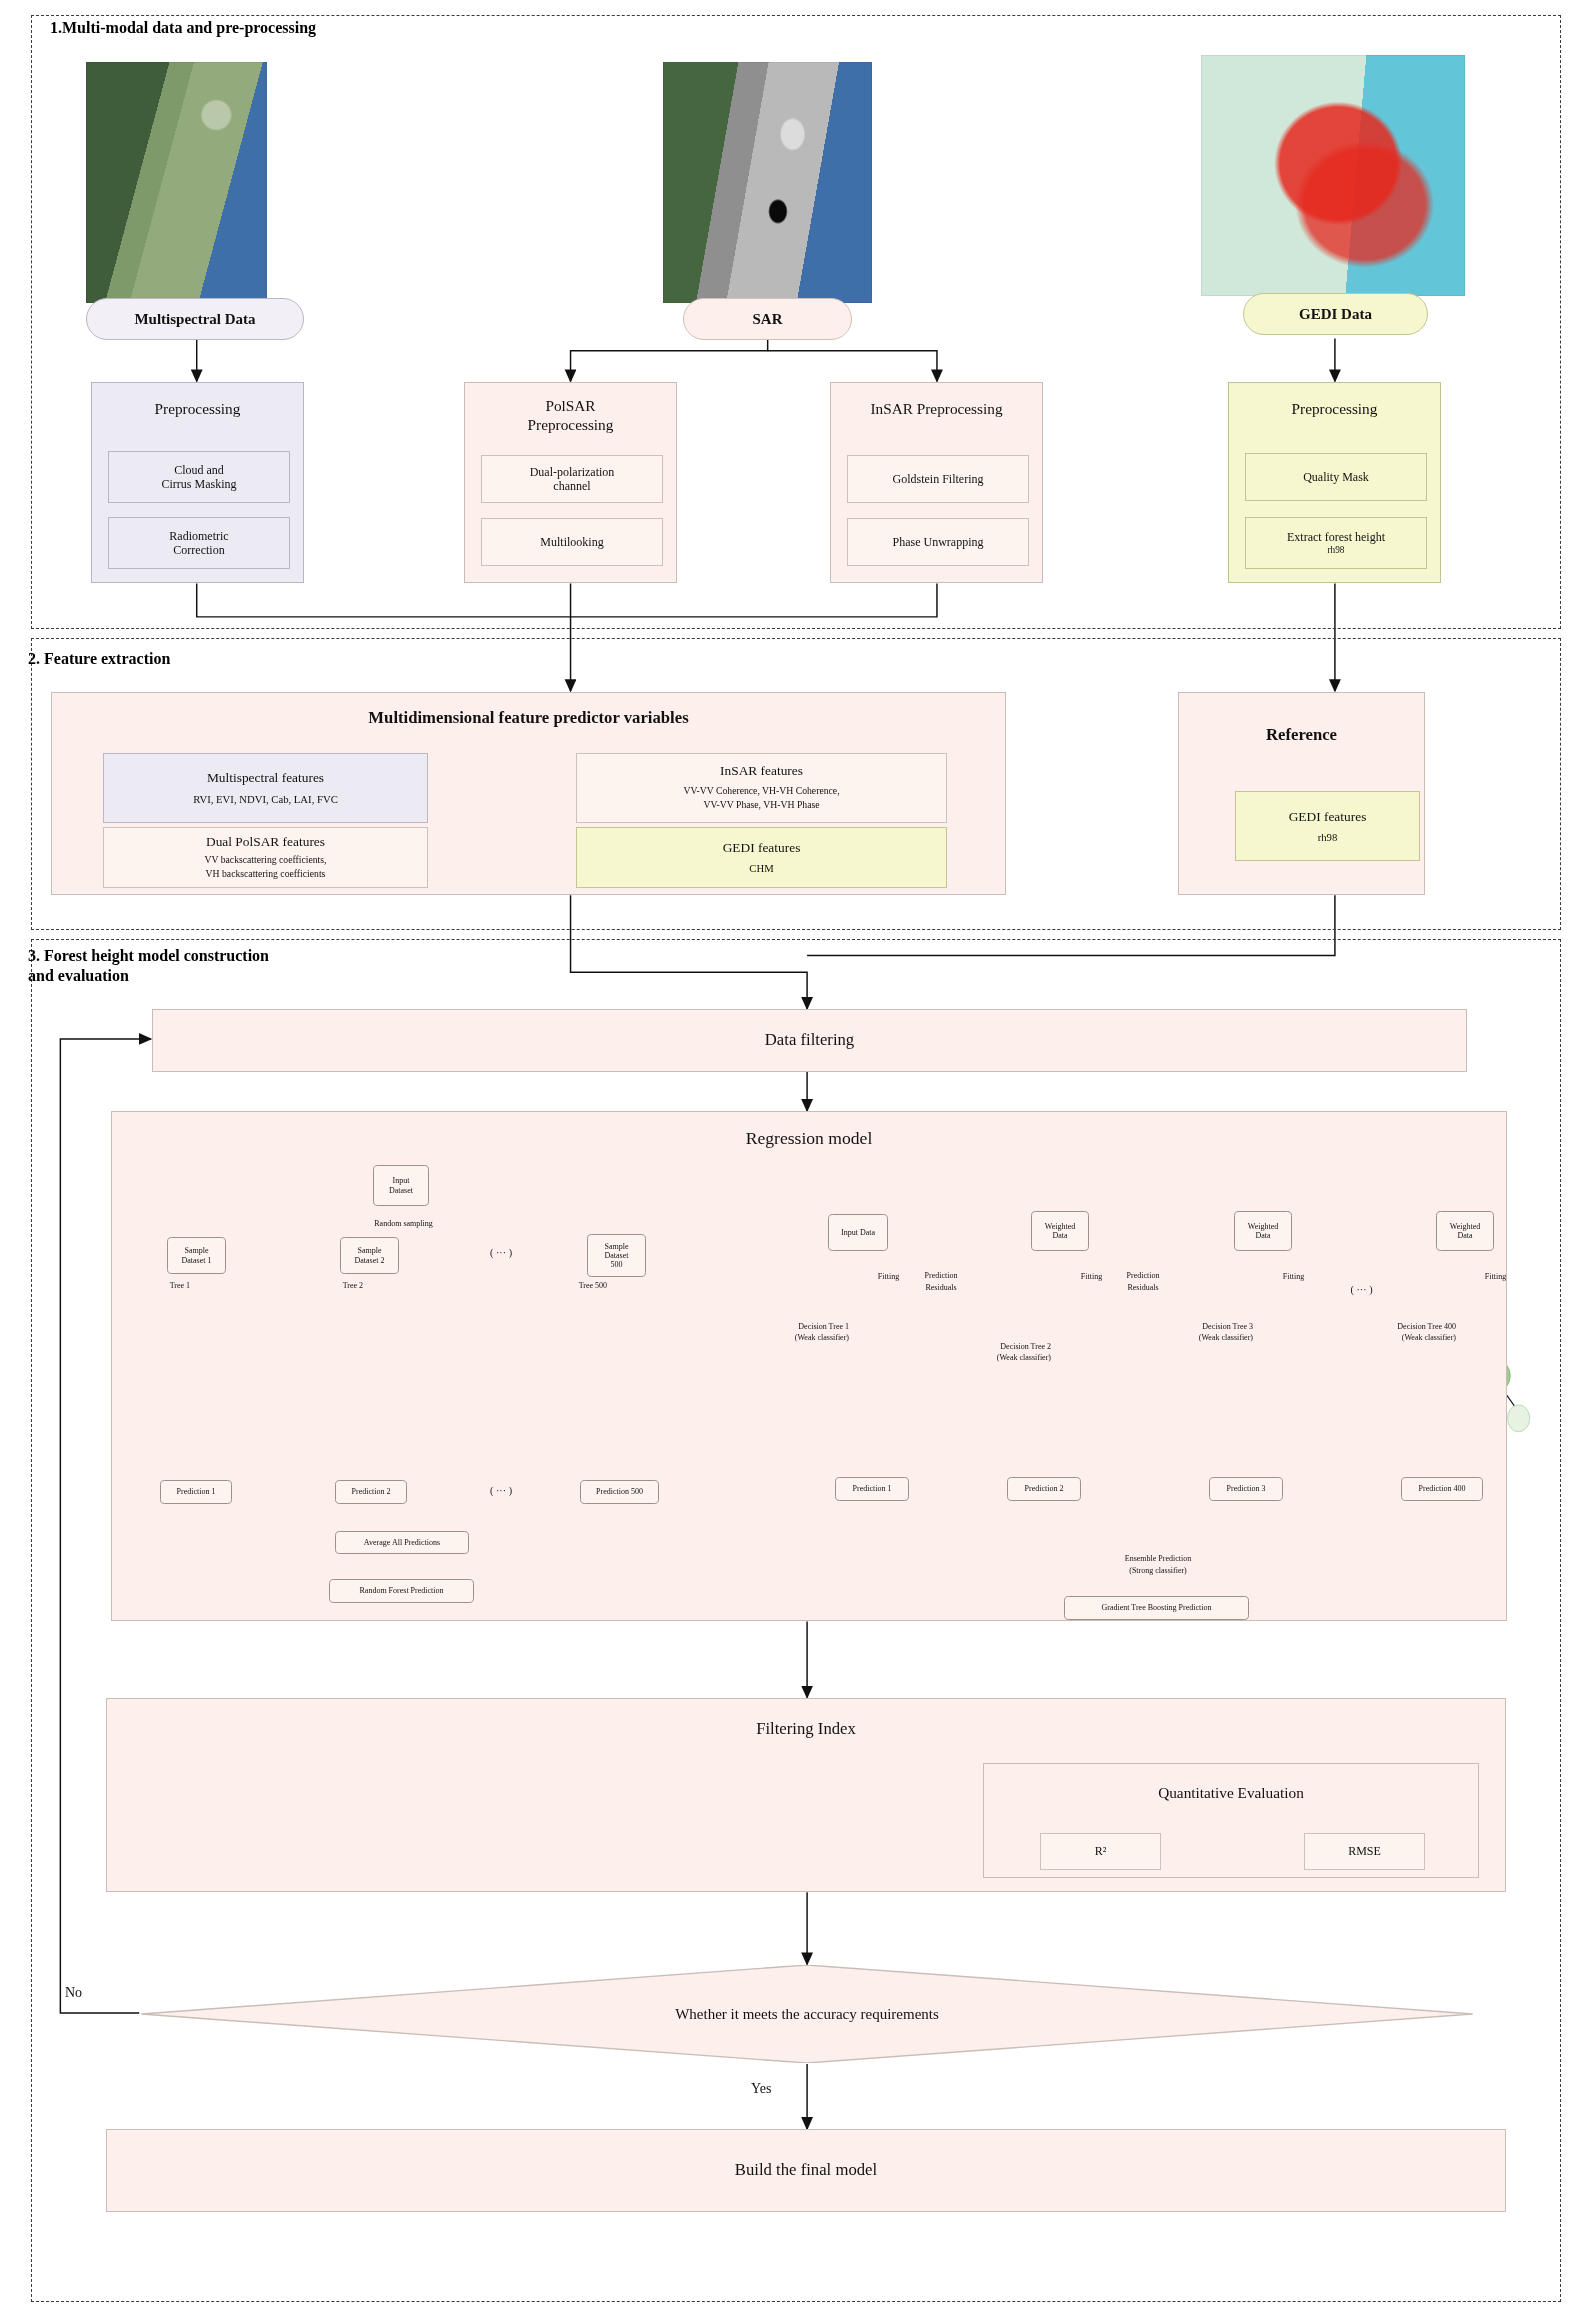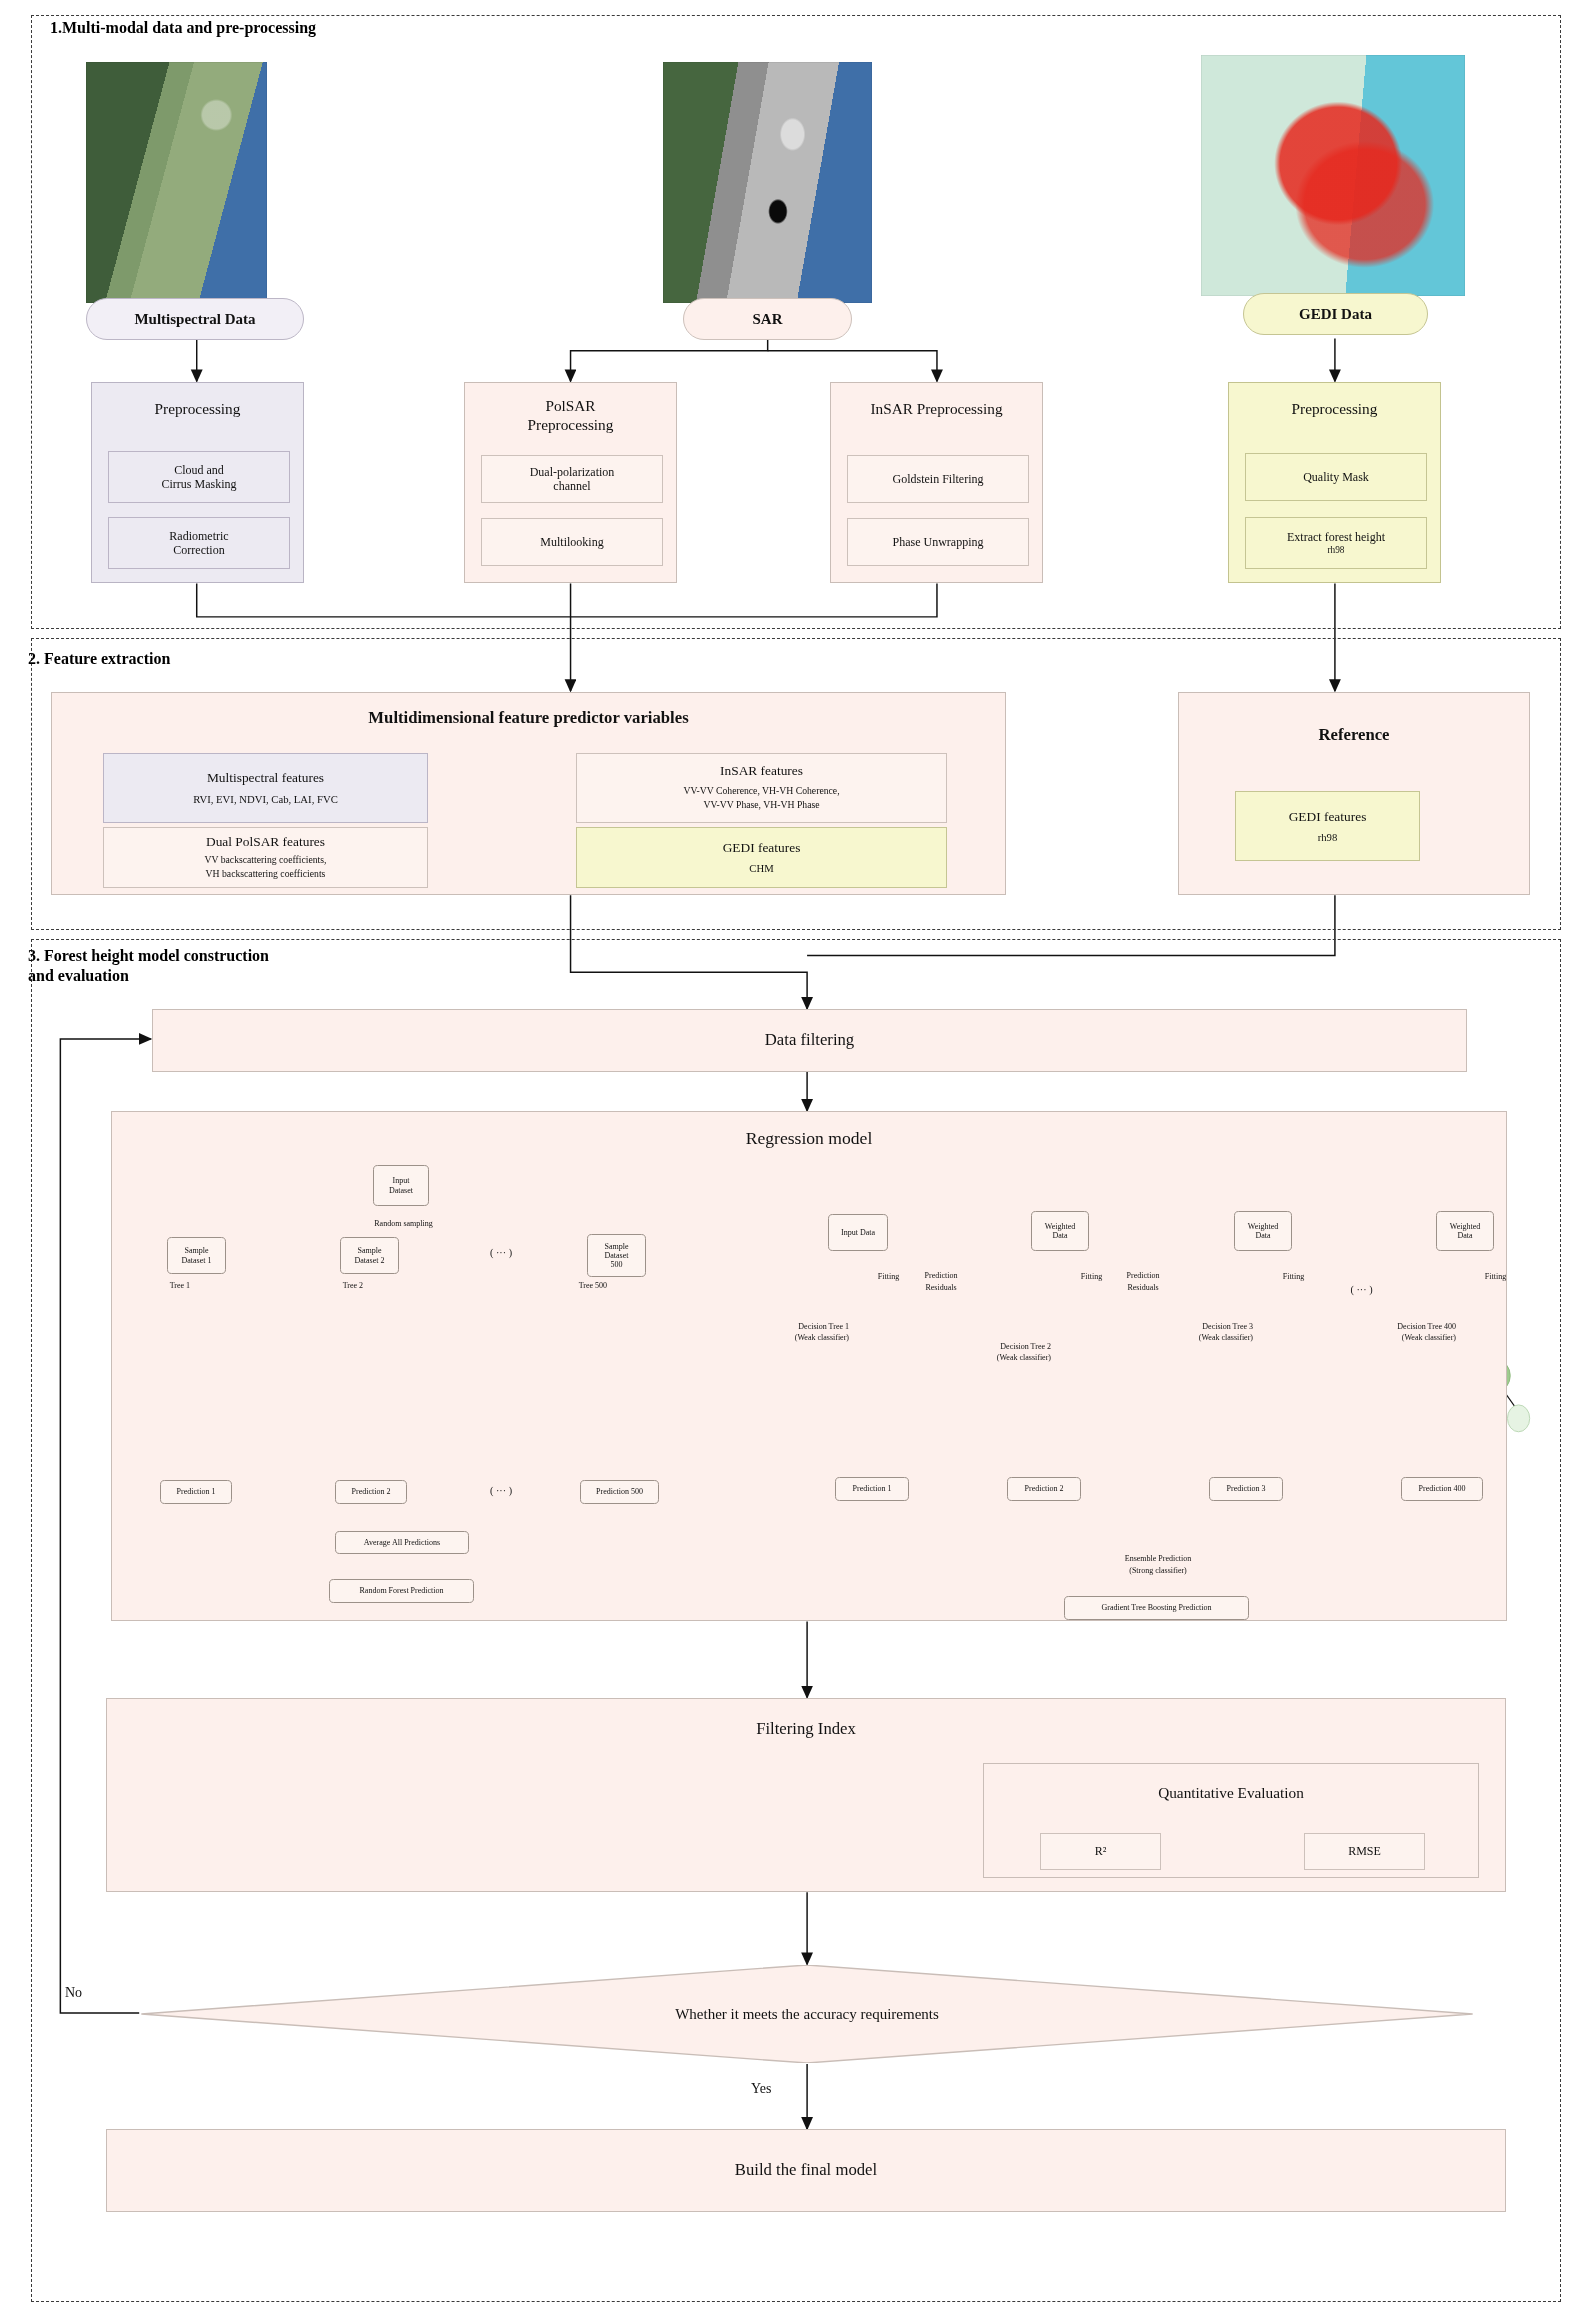--- a/index.html
+++ b/index.html
@@ -358,21 +358,21 @@
     <span class="t2" style="font-size:9.7px; white-space:pre-line; margin-top:2.8px; line-height:1.45;">VV backscattering coefficients,
 VH backscattering coefficients</span>
   </div>
 
   <div class="subbox yellow" style="left:524px; top:134px; width:371px; height:61px;">
     <span class="t1" style="font-size:13.4px;">GEDI features</span>
     <span class="t2" style="font-size:10.7px; margin-top:6.5px;">CHM</span>
   </div>
 </div>
 
-<div class="box box-pink" style="left:1178px; top:692px; width:352px; height:203px;">
+<div class="box box-pink" style="left:1178px; top:692px; width:247px; height:203px;">
   <div class="box-title bold" style="top:32px; font-size:16.7px;">Reference</div>
   <div class="subbox yellow" style="left:56px; top:98px; width:185px; height:70px;">
     <span class="t1" style="font-size:13.4px;">GEDI features</span>
     <span class="t2" style="font-size:10.7px; margin-top:6.5px;">rh98</span>
   </div>
 </div>
 
 <div class="section-frame" style="left:31px; top:939px; width:1530px; height:1363px;"></div>
 <div class="section-title" style="left:28px; top:946px;">3. Forest height model construction
      and evaluation</div>

